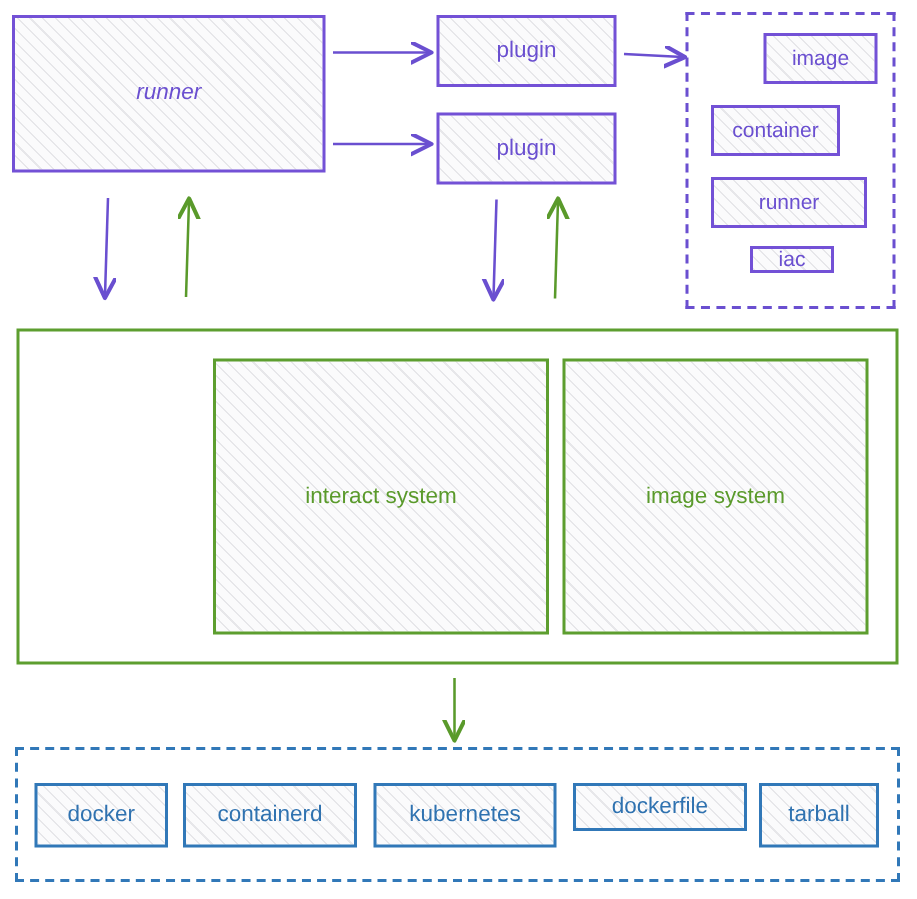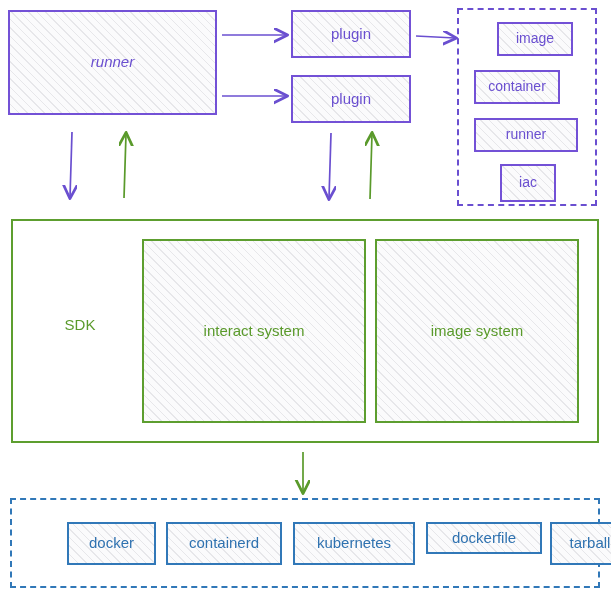--- a/index.html
+++ b/index.html
@@ -27,21 +27,21 @@
   .node span{position:relative;z-index:2;}
 
   
   .purple{border-color:#7351d6;color:#6a4fd0;}
   .purple-dash{border-style:dashed;border-color:#6a4fd0;border-width:2px;background:transparent;}
 
   
   .green{border-color:#5d9e2f;color:#5a9a2b;}
 
   
-  .blue{border-color:#3178b8;color:#2f72b0;margin-left:44px;}
+  .blue{border-color:#3178b8;color:#2f72b0;}
   .blue-dash{border-style:dashed;border-color:#3178b8;border-width:2px;background:transparent;}
 
   .lbl{font-size:15px;}
   .lbl-sm{font-size:14px;}
   .lbl-lg{font-size:15px;}
 
   svg.arrows{position:absolute;left:0;top:0;width:611px;height:599px;overflow:visible;pointer-events:none;}
 </style>
 </head>
 <body>
@@ -98,38 +98,35 @@
   <div class="node hatch purple lbl" style="left:291px;top:10px;width:120px;height:48px;border-width:2px;">
     <span>plugin</span>
   </div>
 
   <div class="node hatch purple lbl" style="left:291px;top:75px;width:120px;height:48px;border-width:2px;">
     <span>plugin</span>
   </div>
 
   <div class="node purple-dash" style="left:457px;top:8px;width:140px;height:198px;"></div>
 
-  <div class="node hatch purple lbl-sm" style="left:497px;top:22px;width:76px;height:34px;border-width:2px;">
+  <div class="node hatch purple lbl-sm" style="left:509px;top:22px;width:76px;height:34px;border-width:2px;">
     <span>image</span>
   </div>
   <div class="node hatch purple lbl-sm" style="left:474px;top:70px;width:86px;height:34px;border-width:2px;">
     <span>container</span>
   </div>
   <div class="node hatch purple lbl-sm" style="left:474px;top:118px;width:104px;height:34px;border-width:2px;">
     <span>runner</span>
   </div>
-  <div class="node hatch purple lbl-sm" style="left:500px;top:164px;width:56px;height:38px;border-width:2px;">
+  <div class="node hatch purple lbl-sm" style="left:500px;top:164px;width:56px;height:18px;border-width:2px;">
     <span>iac</span>
   </div>
 
   <div class="node green" style="left:11px;top:219px;width:588px;height:224px;border-width:2.5px;background:#fff;"></div>
 
-  <div class="node green lbl-lg" style="left:45px;top:312px;width:70px;height:26px;border:none;background:transparent;">
-    <span>SDK</span>
-  </div>
 
   <div class="node hatch green lbl" style="left:142px;top:239px;width:224px;height:184px;border-width:2px;">
     <span>interact system</span>
   </div>
 
   <div class="node hatch green lbl" style="left:375px;top:239px;width:204px;height:184px;border-width:2px;">
     <span>image system</span>
   </div>
 
   <div class="node blue-dash" style="left:10px;top:498px;width:590px;height:90px;"></div>

